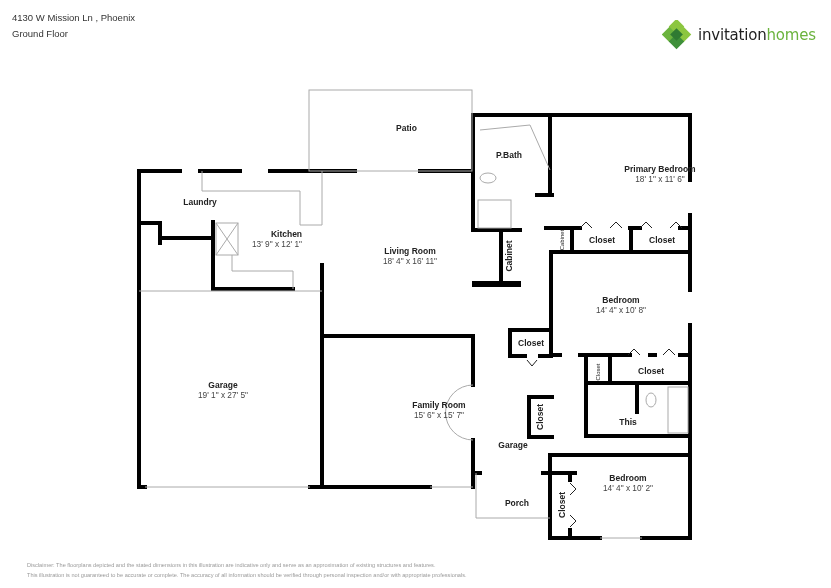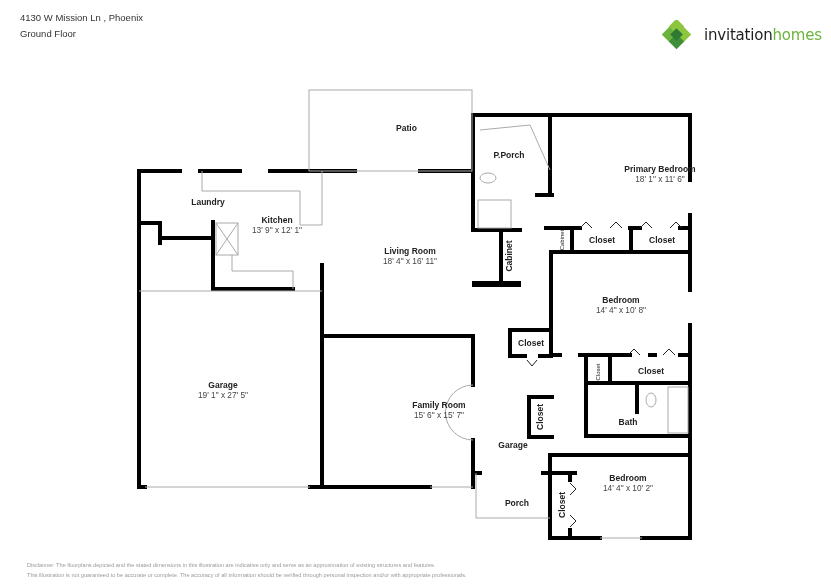--- a/index.html
+++ b/index.html
@@ -1,18 +1,18 @@
 <!DOCTYPE html>
 <html><head>
 <meta charset="utf-8">
 <style>
   html,body{margin:0;padding:0;background:#fff;}
   body{width:831px;height:588px;position:relative;overflow:hidden;font-family:"Liberation Sans",sans-serif;color:#333;}
-  .hdr{position:absolute;left:12px;font-size:9.5px;color:#333;margin-left:8px;}
-  .logo{position:absolute;left:662px;top:20px;display:flex;align-items:center;gap:6px;}
+  .hdr{position:absolute;left:12px;font-size:9.5px;color:#333;}
+  .logo{position:absolute;left:662px;top:20px;display:flex;align-items:center;}
   .logo-text{font-family:"DejaVu Sans",sans-serif;font-size:15px;margin-left:6px;letter-spacing:-0.2px;}
   .logo-text .a{color:#1f1f1f;}
   .logo-text .b{color:#6bb33d;}
   .disc{position:absolute;left:27px;font-size:5.6px;color:#9a9a9a;white-space:nowrap;}
   svg.plan{position:absolute;left:0;top:0;}
   .lbl{position:absolute;transform:translate(-50%,-50%);text-align:center;white-space:nowrap;line-height:1.15;}
   .lbl .n{font-weight:bold;font-size:8.5px;color:#222;display:block;}
   .lbl .d{font-size:8.3px;color:#444;display:block;}
   .small .n{font-size:6px;font-weight:normal;}
   .rot{transform:translate(-50%,-50%) rotate(-90deg);}
@@ -151,30 +151,30 @@
     <polyline points="527,360 532,366 537,360"></polyline>
     <polyline points="570,483 576,489 570,495"></polyline>
     <polyline points="570,515 576,521 570,527"></polyline>
   </g>
 </svg>
 
 <div class="lbl" style="left:383px;top:129px;padding-left:47px;">
     <span class="n">Patio</span>
   </div>
 <div class="lbl" style="left:509px;top:156px;">
-    <span class="n">P.Porch</span>
+    <span class="n">P.Bath</span>
   </div>
 <div class="lbl" style="left:624px;top:175px;margin-left:36px;">
     <span class="n">Primary Bedroom</span>
     <span class="d">18' 1" x 11' 6"</span>
   </div>
-<div class="lbl" style="left:186px;top:203px;padding-left:44px;">
+<div class="lbl" style="left:178px;top:203px;padding-left:44px;">
     <span class="n">Laundry</span>
   </div>
-<div class="lbl" style="left:277px;top:226px;">
+<div class="lbl" style="left:277px;top:240px;text-align:right;">
     <span class="n">Kitchen</span>
     <span class="d">13' 9" x 12' 1"</span>
   </div>
 <div class="lbl" style="left:410px;top:257px;">
     <span class="n">Living Room</span>
     <span class="d">18' 4" x 16' 11"</span>
   </div>
 <div class="lbl rot" style="left:510px;top:256px;">
     <span class="n">Cabinet</span>
   </div>
@@ -205,21 +205,21 @@
     <span class="d">19' 1" x 27' 5"</span>
   </div>
 <div class="lbl" style="left:398px;top:411px;margin-left:41px;">
     <span class="n">Family Room</span>
     <span class="d">15' 6" x 15' 7"</span>
   </div>
 <div class="lbl rot" style="left:541px;top:417px;">
     <span class="n">Closet</span>
   </div>
 <div class="lbl" style="left:628px;top:423px;">
-    <span class="n">Bath</span>
+    <span class="n">This</span>
   </div>
 <div class="lbl" style="left:513px;top:446px;">
     <span class="n">Garage</span>
   </div>
 <div class="lbl" style="left:517px;top:504px;">
     <span class="n">Porch</span>
   </div>
 <div class="lbl" style="left:628px;top:484px;">
     <span class="n">Bedroom</span>
     <span class="d">14' 4" x 10' 2"</span>

